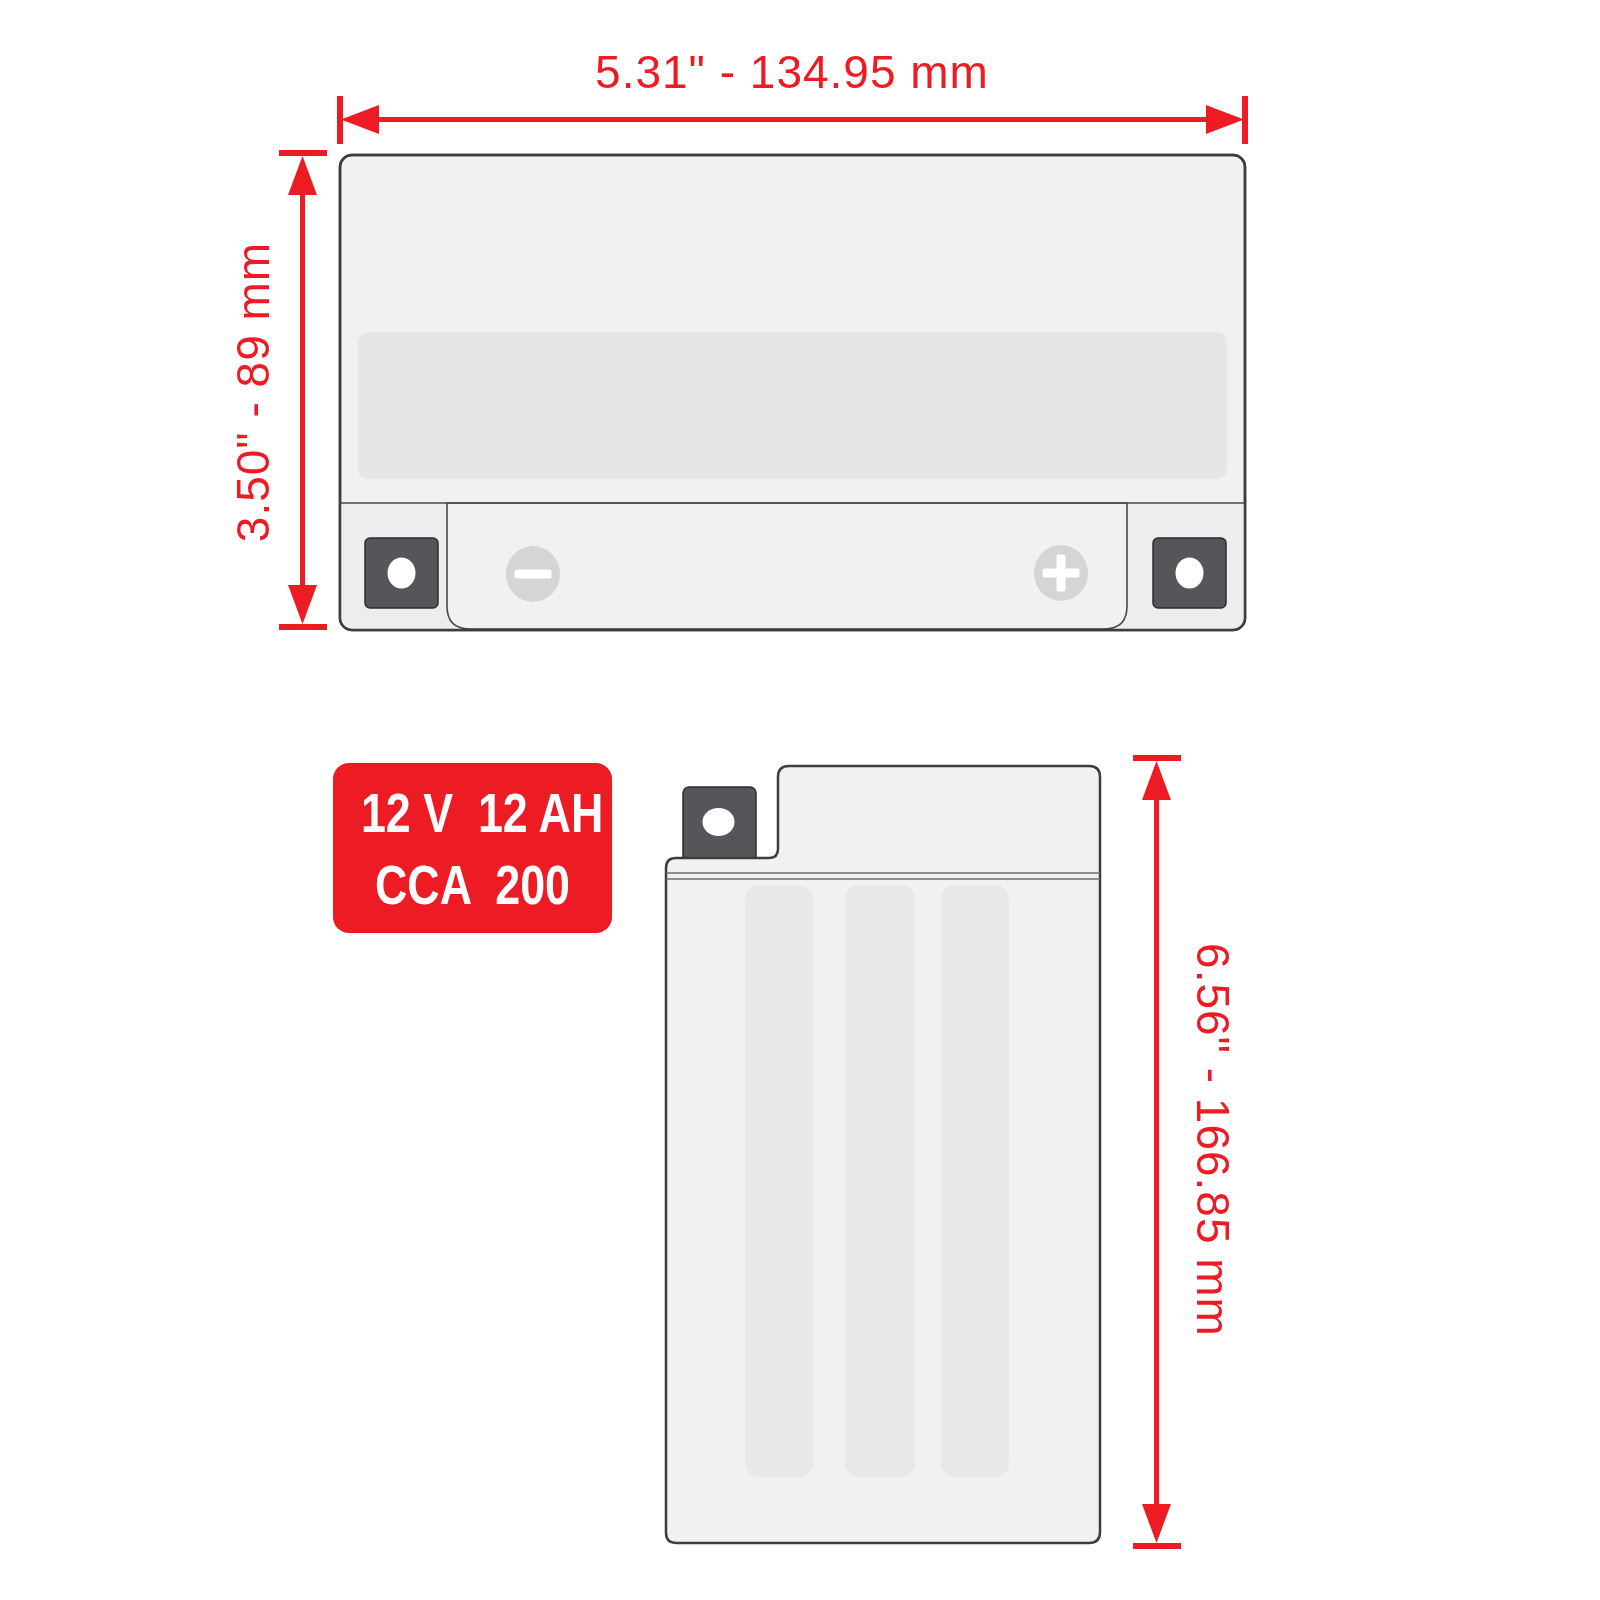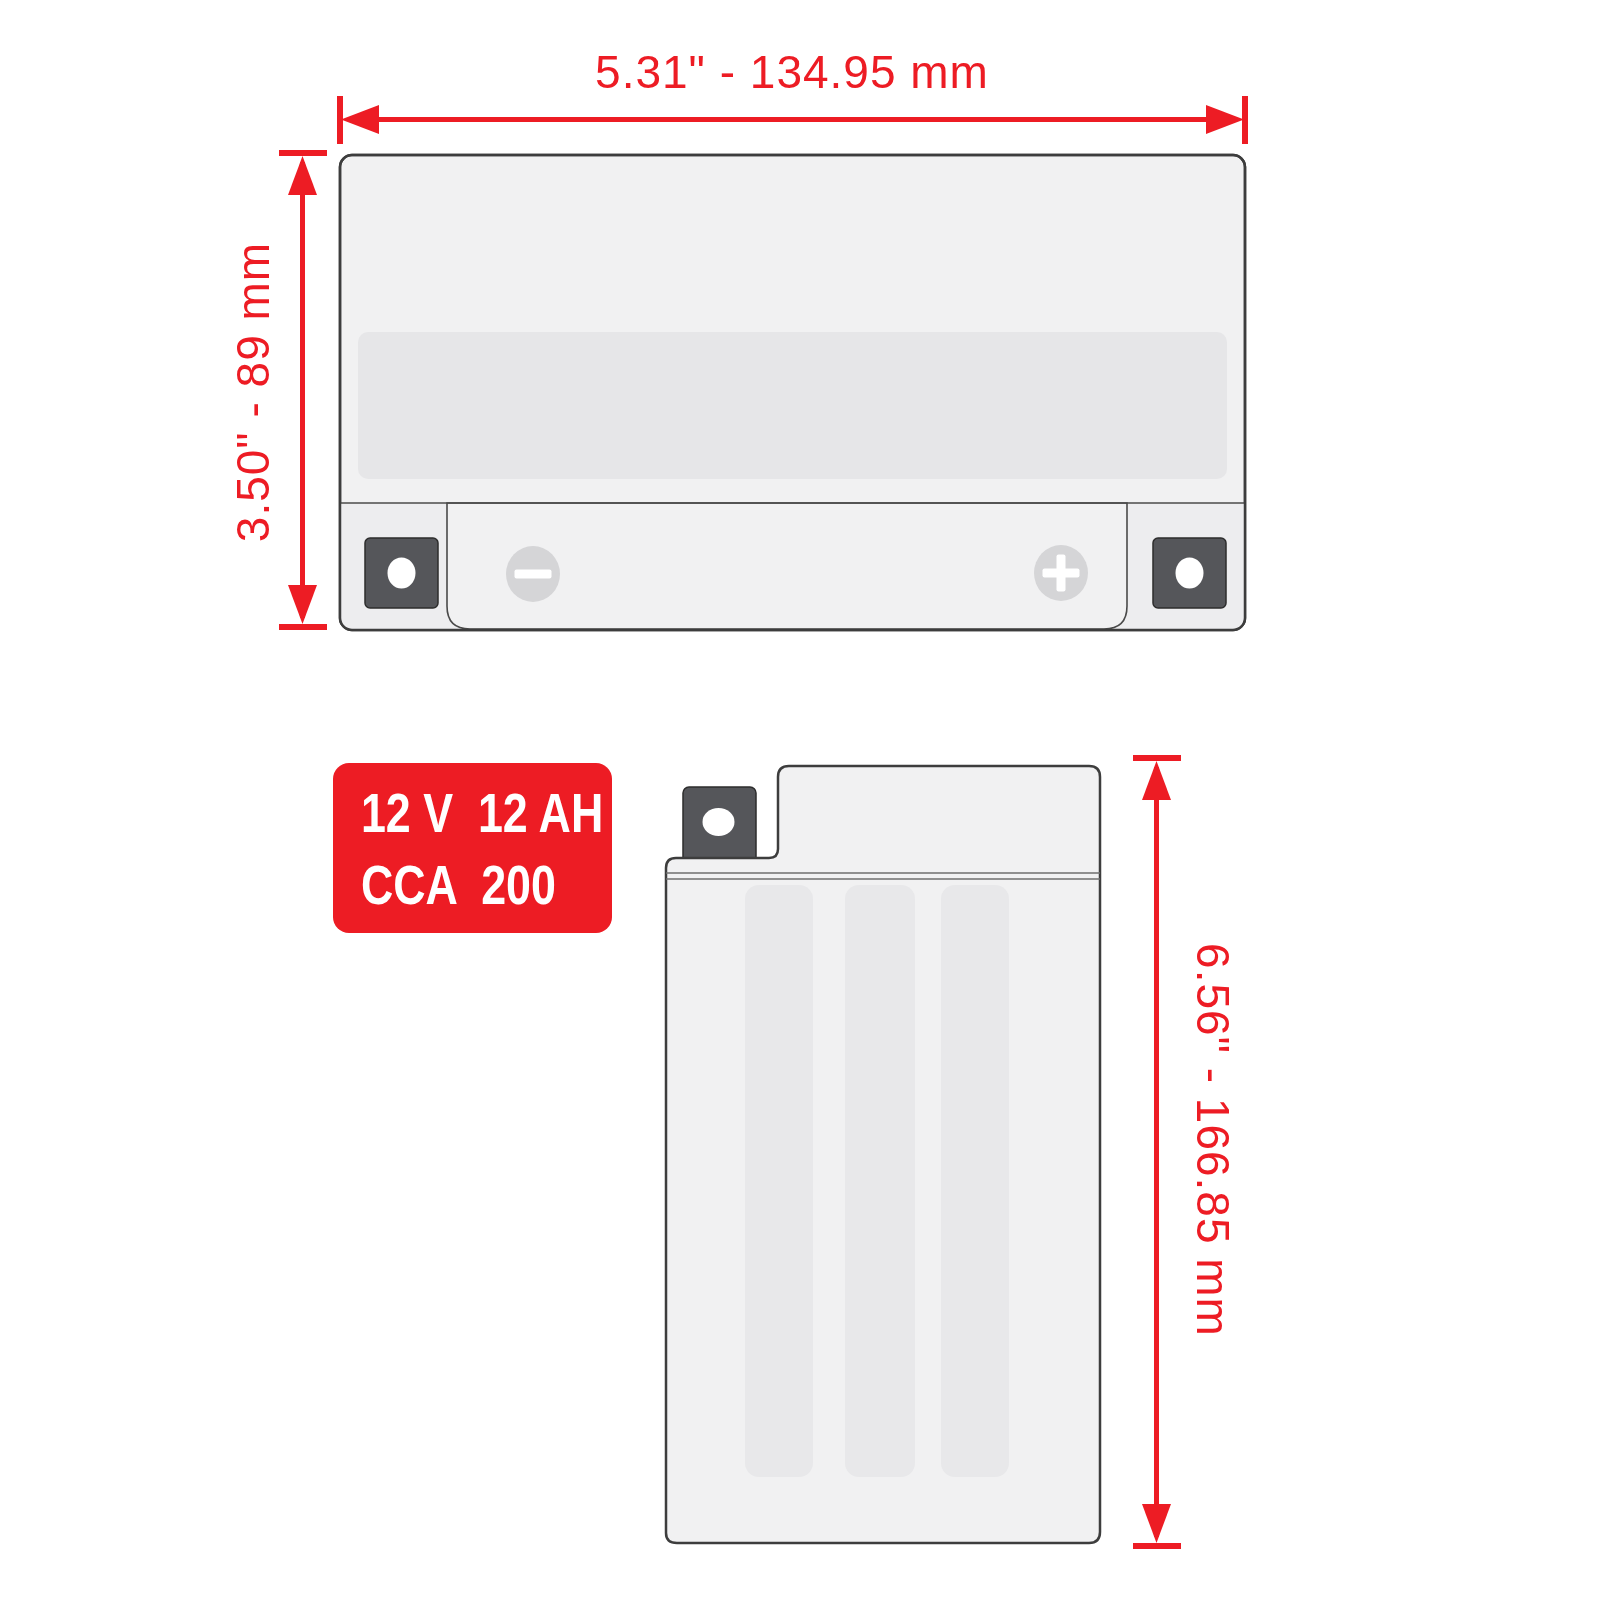--- a/index.html
+++ b/index.html
@@ -25,21 +25,21 @@
   .dim-label.rot-ccw { transform: translate(-50%, -50%) rotate(-90deg); }
   .dim-label.rot-cw  { transform: translate(-50%, -50%) rotate(90deg); }
 
   .spec-badge {
     position: absolute;
     left: 333px; top: 763px;
     width: 279px; height: 170px;
     border-radius: 16px;
     box-sizing: border-box;
     padding-top: 14px;
-    text-align: left;
+    text-align: center;
   }
   .spec-badge .badge-line {
     color: #ffffff;
     font-weight: 700;
     font-size: 56px;
     line-height: 72px;
     white-space: pre;
     transform: scaleX(0.8);
     transform-origin: 50% 50%;
   }

